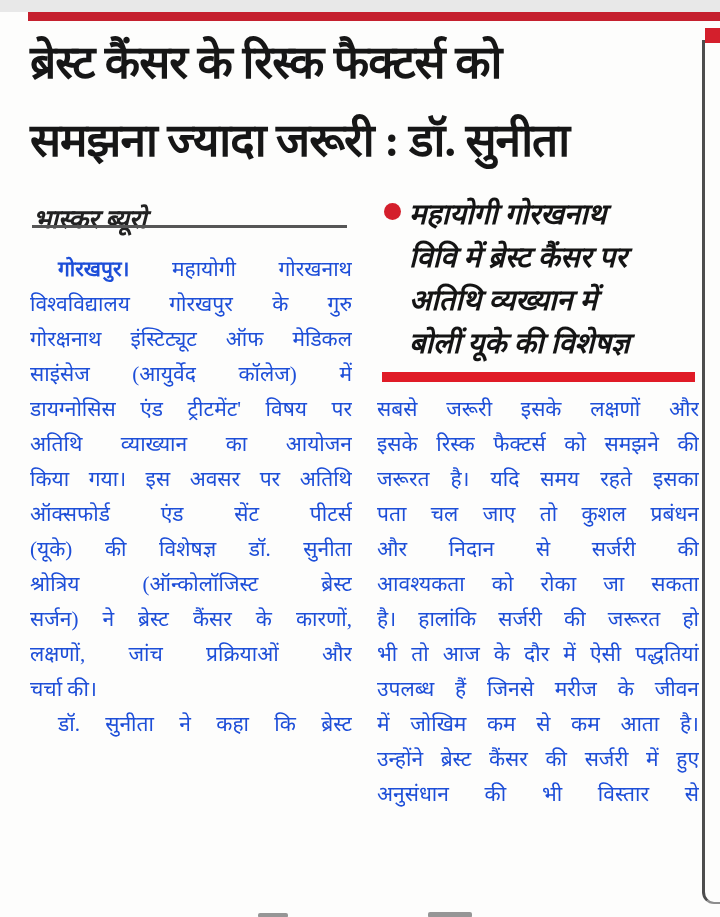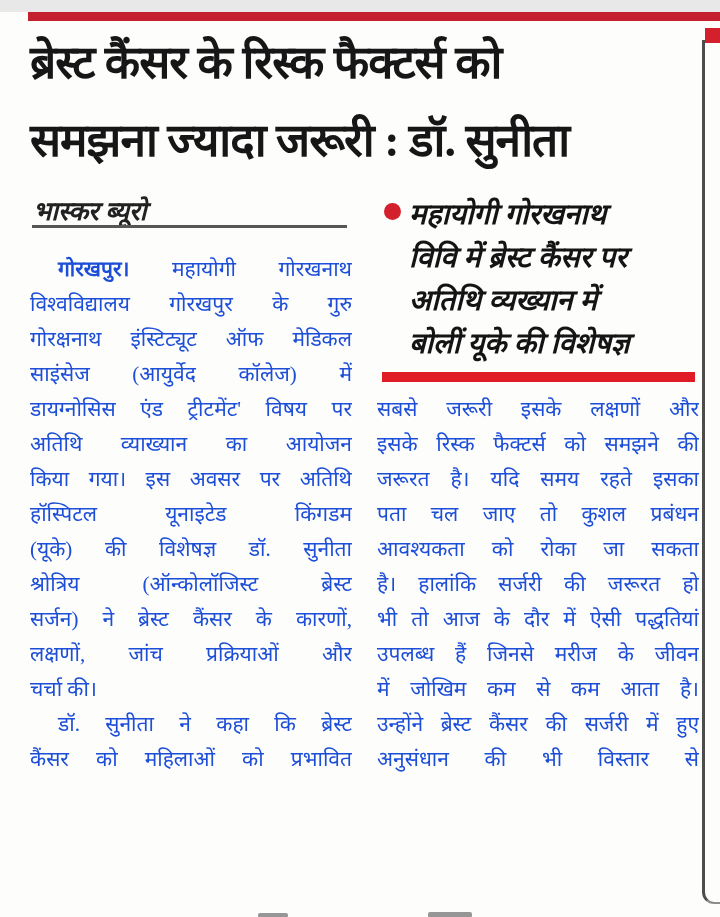--- a/index.html
+++ b/index.html
@@ -15,21 +15,21 @@
   
   .top-bar{position:absolute;left:28px;top:0;width:692px;height:9px;background:#c5202e;}
   
   .headline{
     position:absolute;left:30px;top:12px;width:665px;
     font-size:46px;font-weight:bold;line-height:78px;
     color:#161616;letter-spacing:-1px;margin:0;
   }
   
   .byline{
-    position:absolute;left:33px;top:180px;width:300px;
+    position:absolute;left:33px;top:188px;width:300px;
     font-size:26px;font-weight:bold;font-style:italic;color:#222;
   }
   .byline-rule{position:absolute;left:32px;top:213px;width:315px;height:3px;background:#565656;}
   
   .bullet{
     position:absolute;left:384px;top:191px;width:17px;height:17px;
     border-radius:50%;background:#d41f2c;
   }
   .highlight{
     position:absolute;left:409px;top:181px;width:292px;
@@ -87,38 +87,38 @@
 
   <div class="col left">
       <div>
         <div class="bline indent"><b>गोरखपुर। </b>महायोगी गोरखनाथ</div>
         <div class="bline">विश्वविद्यालय गोरखपुर के गुरु</div>
         <div class="bline">गोरक्षनाथ इंस्टिट्यूट ऑफ मेडिकल</div>
         <div class="bline">साइंसेज (आयुर्वेद कॉलेज) में</div>
         <div class="bline">डायग्नोसिस एंड ट्रीटमेंट' विषय पर</div>
         <div class="bline">अतिथि व्याख्यान का आयोजन</div>
         <div class="bline">किया गया। इस अवसर पर अतिथि</div>
-        <div class="bline">हॉस्पिटल यूनाइटेड किंगडम</div>
+        <div class="bline">ऑक्सफोर्ड एंड सेंट पीटर्स</div>
         <div class="bline">(यूके) की विशेषज्ञ डॉ. सुनीता</div>
         <div class="bline">श्रोत्रिय (ऑन्कोलॉजिस्ट ब्रेस्ट</div>
         <div class="bline">सर्जन) ने ब्रेस्ट कैंसर के कारणों,</div>
         <div class="bline">लक्षणों, जांच प्रक्रियाओं और</div>
         <div class="bline last">चर्चा की।</div>
       </div>
       <div>
         <div class="bline indent">डॉ. सुनीता ने कहा कि ब्रेस्ट</div>
-        <div class="bline">कैंसर को महिलाओं को प्रभावित</div>
       </div>
     </div>
   <div class="col right">
       <div>
         <div class="bline">सबसे जरूरी इसके लक्षणों और</div>
         <div class="bline">इसके रिस्क फैक्टर्स को समझने की</div>
         <div class="bline">जरूरत है। यदि समय रहते इसका</div>
         <div class="bline">पता चल जाए तो कुशल प्रबंधन</div>
+        <div class="bline">और निदान से सर्जरी की</div>
         <div class="bline">आवश्यकता को रोका जा सकता</div>
         <div class="bline">है। हालांकि सर्जरी की जरूरत हो</div>
         <div class="bline">भी तो आज के दौर में ऐसी पद्धतियां</div>
         <div class="bline">उपलब्ध हैं जिनसे मरीज के जीवन</div>
         <div class="bline">में जोखिम कम से कम आता है।</div>
         <div class="bline">उन्होंने ब्रेस्ट कैंसर की सर्जरी में हुए</div>
         <div class="bline">अनुसंधान की भी विस्तार से</div>
       </div>
     </div>
 

